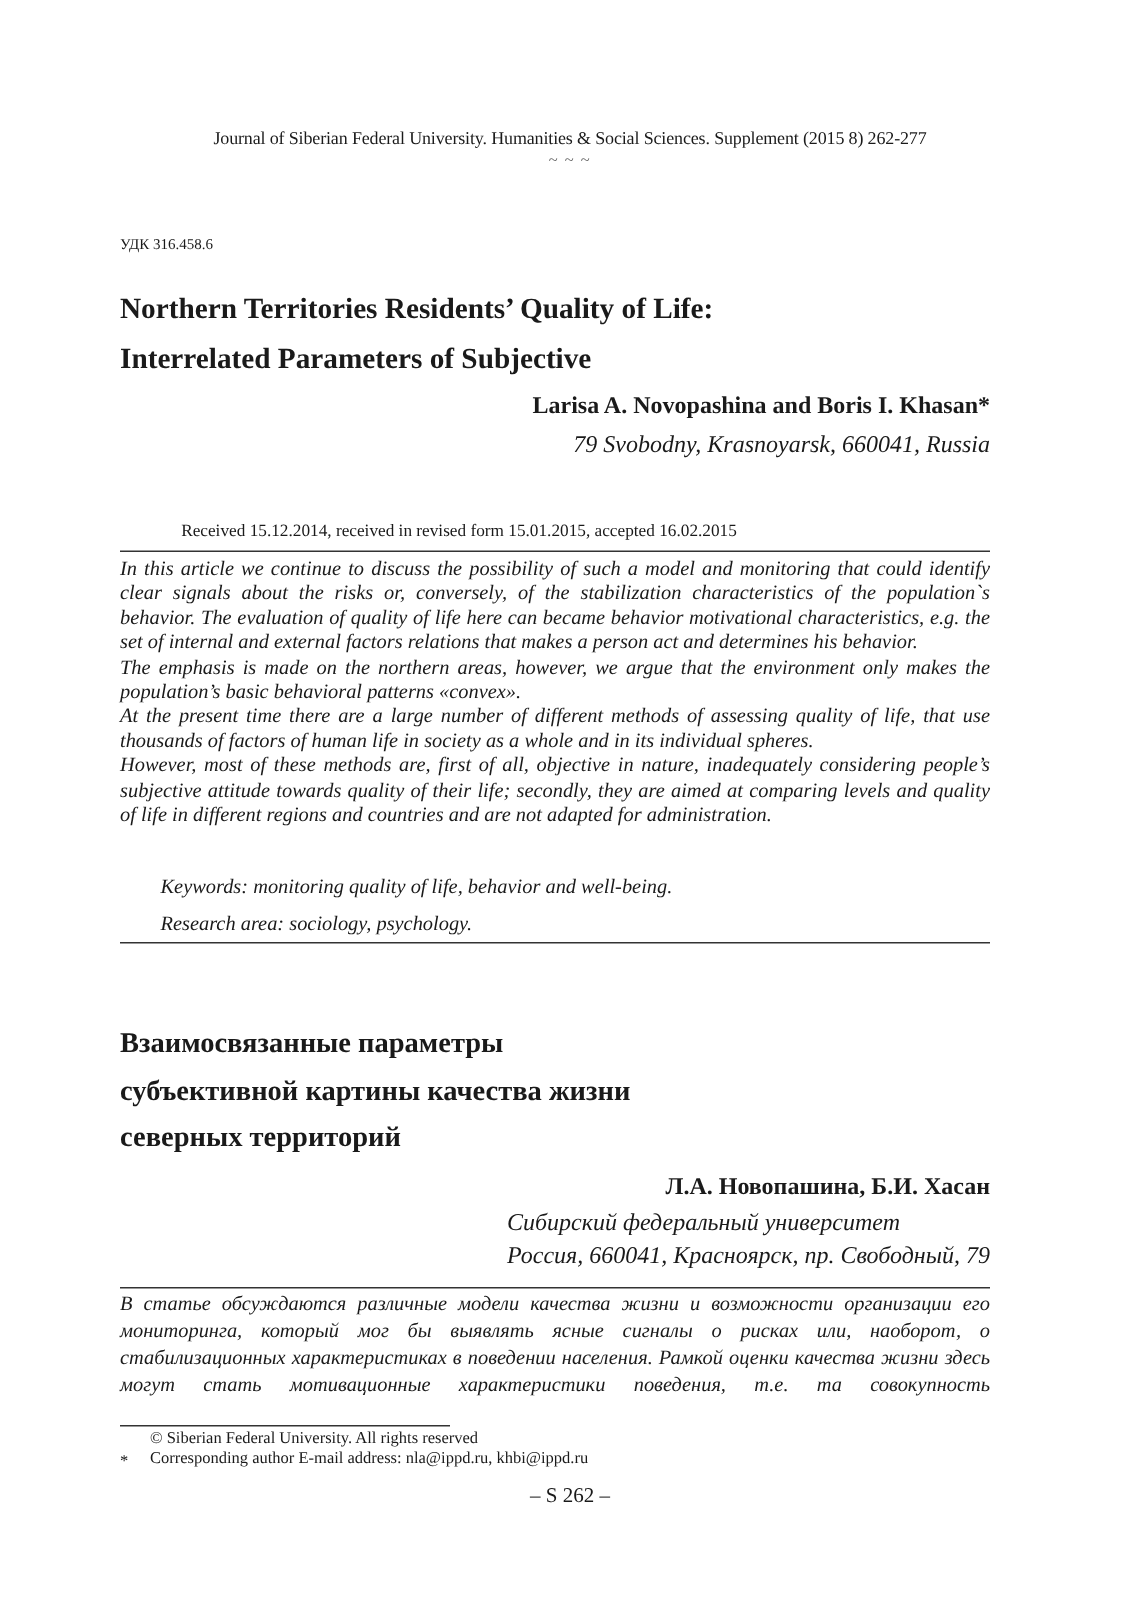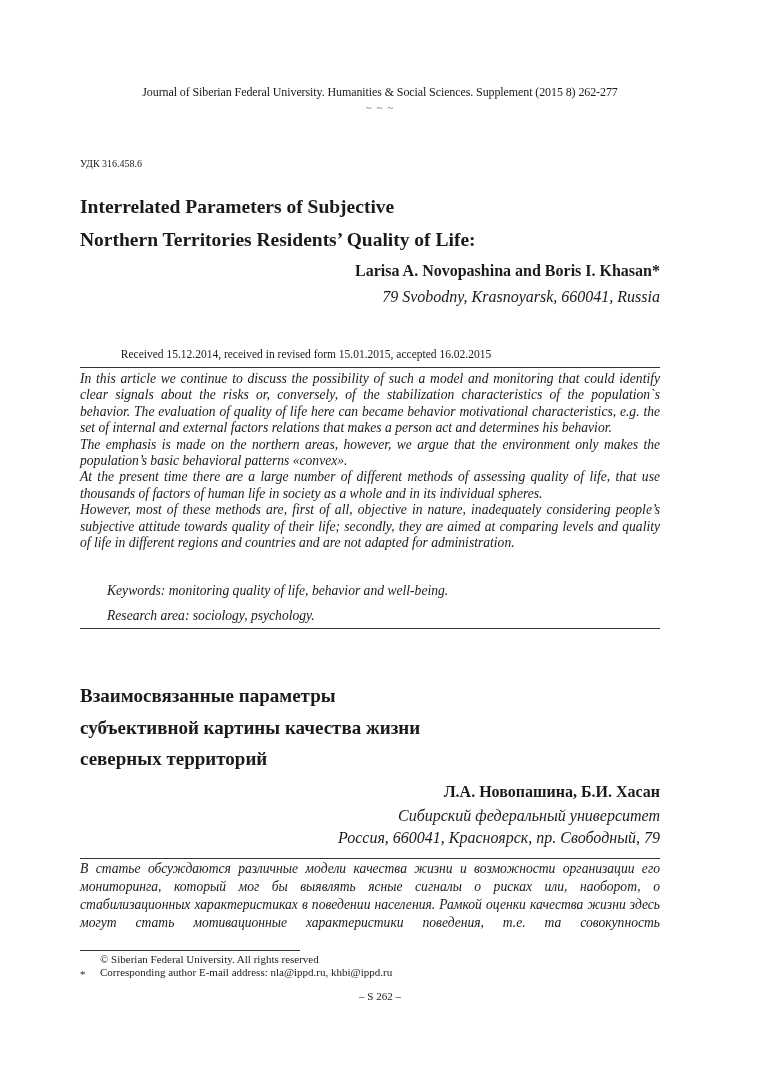--- a/index.html
+++ b/index.html
@@ -12,39 +12,39 @@
     .title-en { left: 80px; top: 190px; font-size: 19.5px; font-weight: bold; line-height: 33px; }
     .authors-en { right: 100px; top: 262px; text-align: right; font-size: 16px; font-weight: bold; }
     .aff-en { right: 100px; top: 286px; text-align: right; font-size: 16px; font-style: italic; line-height: 22px; }
     .received { left: 0; width: 612px; top: 348px; text-align: center; font-size: 11.5px; }
     .rule { left: 80px; width: 580px; height: 0; border-top: 1.3px solid #333; }
     .abstract-en { left: 80px; width: 580px; top: 371px; font-size: 13.6px; font-style: italic; line-height: 16.4px; text-align: justify; }
     .abstract-en p { margin: 0; }
     .kw { left: 80px; width: 580px; font-size: 13.6px; font-style: italic; margin-left: 27px; }
     .title-ru { left: 80px; top: 680px; font-size: 19px; font-weight: bold; line-height: 31.5px; }
     .authors-ru { right: 100px; top: 783px; text-align: right; font-size: 16px; font-weight: bold; }
-    .aff-ru { right: 100px; top: 805px; text-align: right; font-size: 16px; font-style: italic; line-height: 22px; }
+    .aff-ru { right: 100px; top: 805px; text-align: left; font-size: 16px; font-style: italic; line-height: 22px; }
     .abstract-ru { left: 80px; width: 580px; top: 860px; font-size: 13.6px; font-style: italic; line-height: 18px; text-align: justify; text-align-last: justify; }
     .fn-rule { left: 80px; width: 220px; top: 950px; border-top: 1px solid #333; height: 0; }
     .fn1 { left: 100px; top: 953px; font-size: 11px; }
     .fn2-mark { left: 80px; top: 968px; font-size: 11px; }
     .fn2 { left: 100px; top: 966px; font-size: 11px; }
-    .page-num { left: 0; width: 760px; top: 990px; text-align: center; font-size: 11px; }
+    .page-num { left: 0; width: 760px; top: 990px; text-align: center; font-size: 14px; }
   </style>
 </head>
 <body>
 
 <div class="abs journal-header">Journal of  Siberian Federal University.  Humanities &amp; Social Sciences. Supplement (2015 8) 262-277</div>
 <div class="abs tilde">~ ~ ~</div>
 
 <div class="abs udc">УДК 316.458.6</div>
 
 <div class="abs title-en">
+  <div>Northern Territories Residents’ Quality of Life:</div>
   <div>Interrelated Parameters of Subjective</div>
-  <div>Northern Territories Residents’ Quality of Life:</div>
 </div>
 
 <div class="abs authors-en">Larisa A. Novopashina and Boris I. Khasan*</div>
 <div class="abs aff-en">
   <div>79 Svobodny, Krasnoyarsk, 660041, Russia</div>
 </div>
 
 <div class="abs received">Received 15.12.2014, received in revised form 15.01.2015, accepted 16.02.2015</div>
 <div class="abs rule" style="top:367px;"></div>
 

